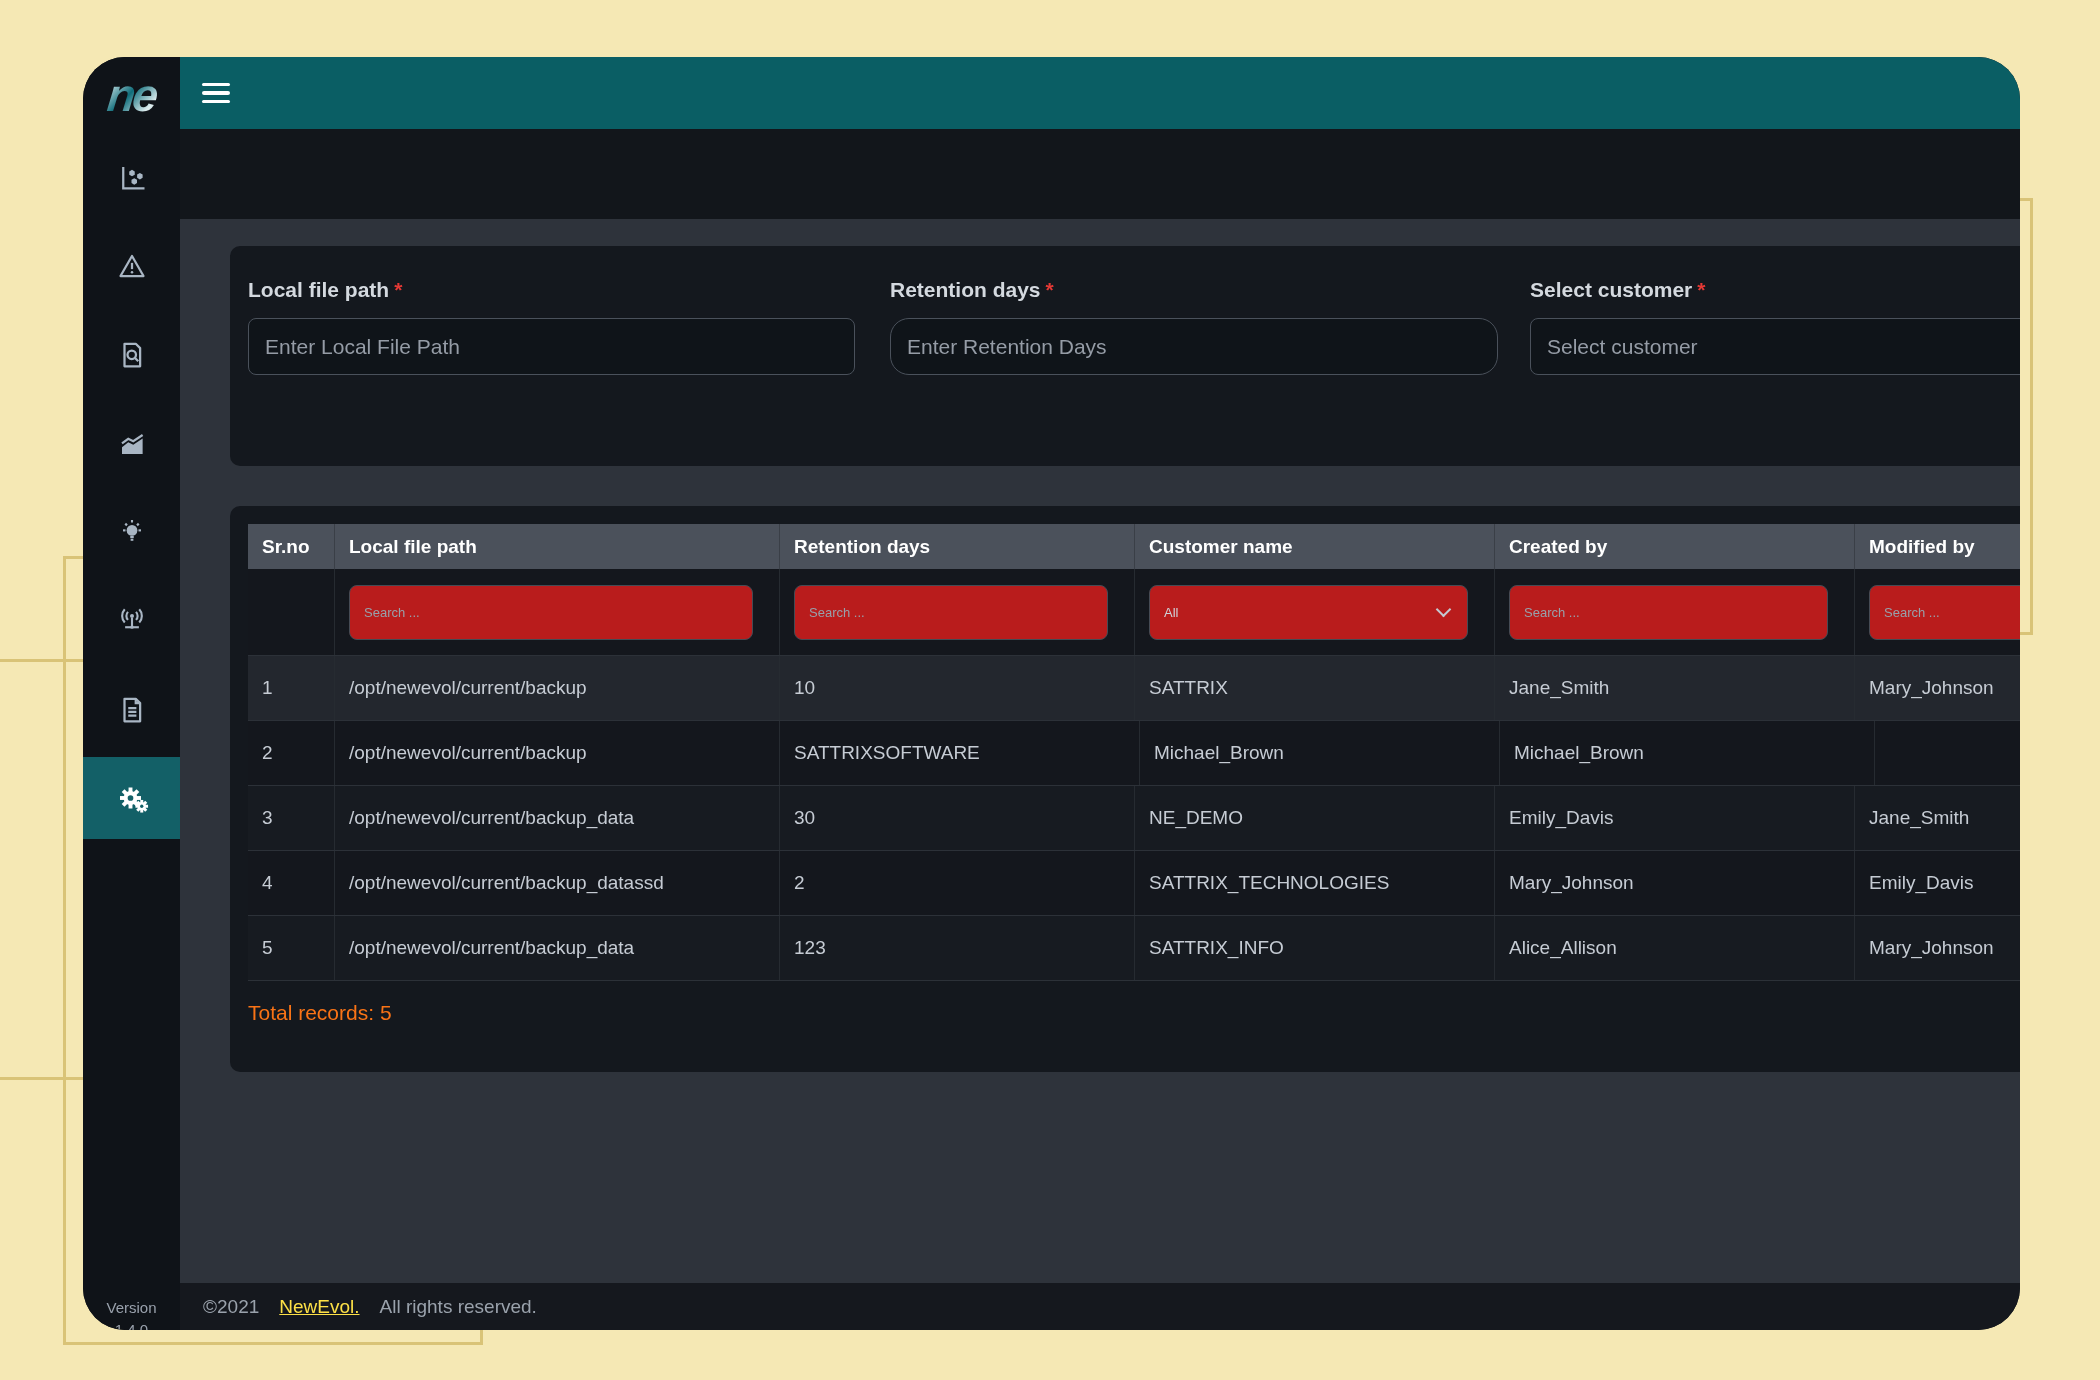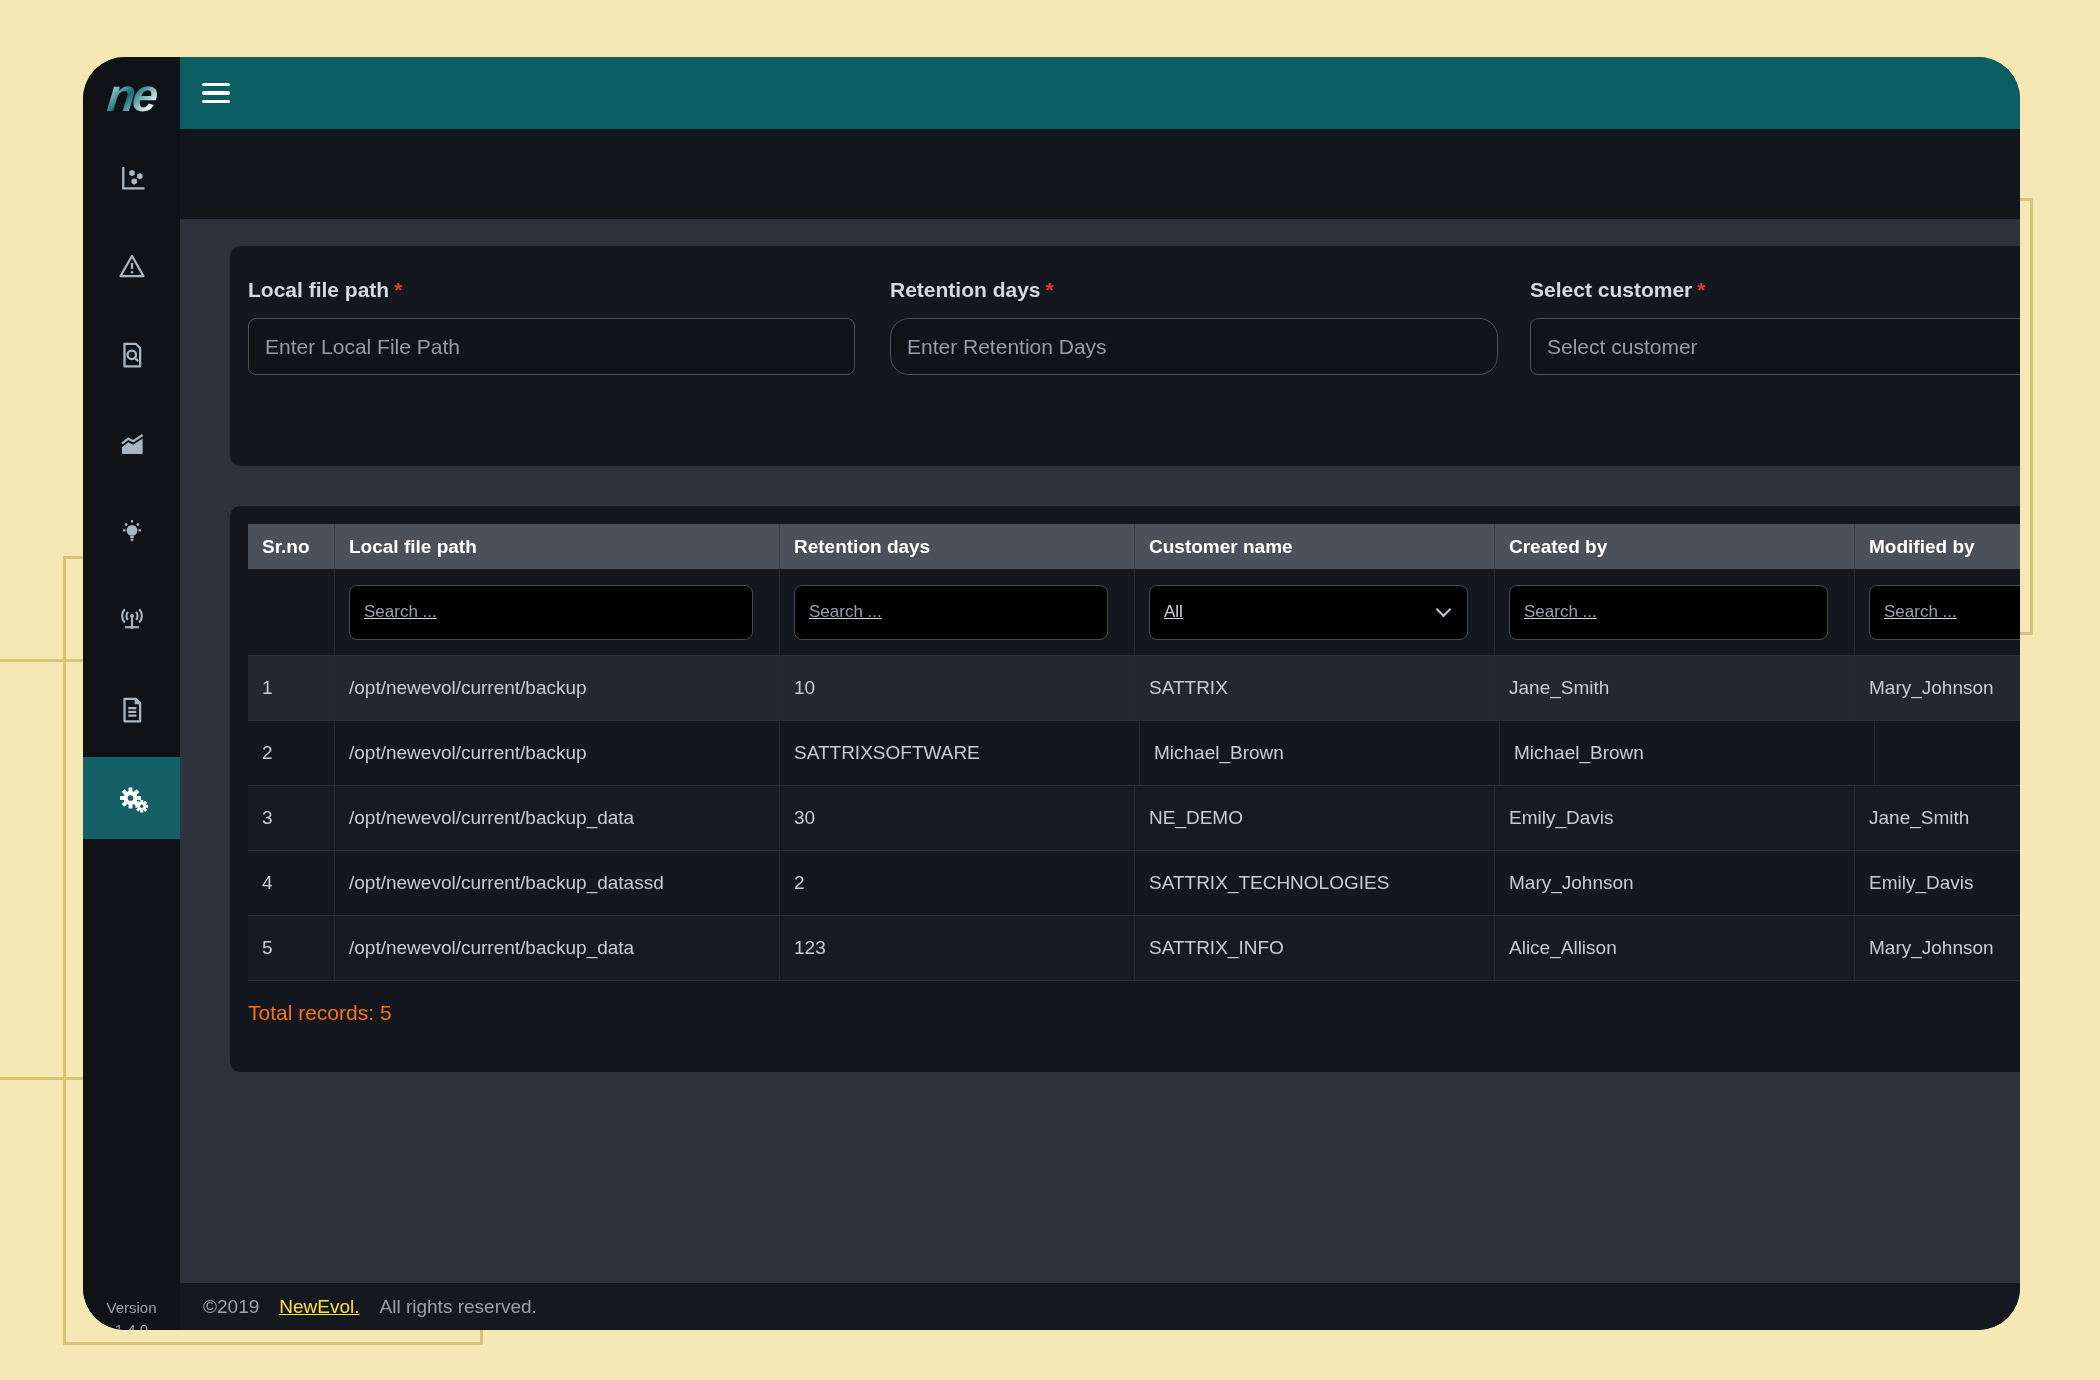--- a/index.html
+++ b/index.html
@@ -87,24 +87,23 @@
   .tbl { position:absolute; left:18px; top:18px; width:1982px; }
   .trow { display:flex; }
   .cell { flex:none; padding-left:14px; display:flex; align-items:center; overflow:hidden; }
   .c0 { width:87px; } .c1 { width:445px; } .c2 { width:355px; }
   .c3 { width:360px; } .c4 { width:360px; } .c5 { width:375px; }
   .head-row { height:45px; background:#4b515b; }
   .head-row .cell { color:#ffffff; font-size:19px; font-weight:700; border-right:1px solid rgba(0,0,0,.22); }
   .filter-row { height:87px; background:#14171d; border-bottom:1px solid #2c3138; }
   .filter-row .cell { border-right:1px solid #262b31; }
   .filter-row input, .select-box {
-    width:calc(100% - 26px); height:55px; background:#000000; border:1px solid #454b54;
-    border-radius:8px; color:#cfd4da; font-size:17px; padding:0 14px; outline:none;
+    width:calc(100% - 26px); height:55px; background:#b91c1c; border:1px solid #454b54;
+    border-radius:8px; color:#cfd4da; font-size:13px; padding:0 14px; outline:none;
     font-family:inherit;
-    text-decoration:underline;
   }
   .filter-row input::placeholder { color:#98a0aa; }
   .select-box { display:flex; align-items:center; justify-content:space-between; cursor:pointer; }
   .chev { width:11px; height:11px; border-right:2px solid #c3c9d1; border-bottom:2px solid #c3c9d1;
           transform:rotate(45deg); margin-top:-6px; margin-right:4px; }
   .data-row { height:65px; border-bottom:1px solid #2c3138; }
   .data-row .cell { color:#c6ccd4; font-size:19px; border-right:1px solid #262b31; }
   .data-row:nth-child(3) { background:#23272e; }
   .data-row:nth-child(4) { background:#14171d; }
   .data-row:nth-child(5) { background:#171b21; }
@@ -341,18 +340,18 @@
           <div class="cell c4">Alice_Allison</div>
           <div class="cell c5">Mary_Johnson</div>
         </div>
       </div>
 
       <div class="total-line">Total records: 5</div>
     </div>
   </div>
 
   <div class="footer">
-    <span class="pad">©2019</span>
+    <span class="pad">©2021</span>
     <a>NewEvol.</a>
     <span>All rights reserved.</span>
   </div>
 
 </div>
 
 </body></html>

